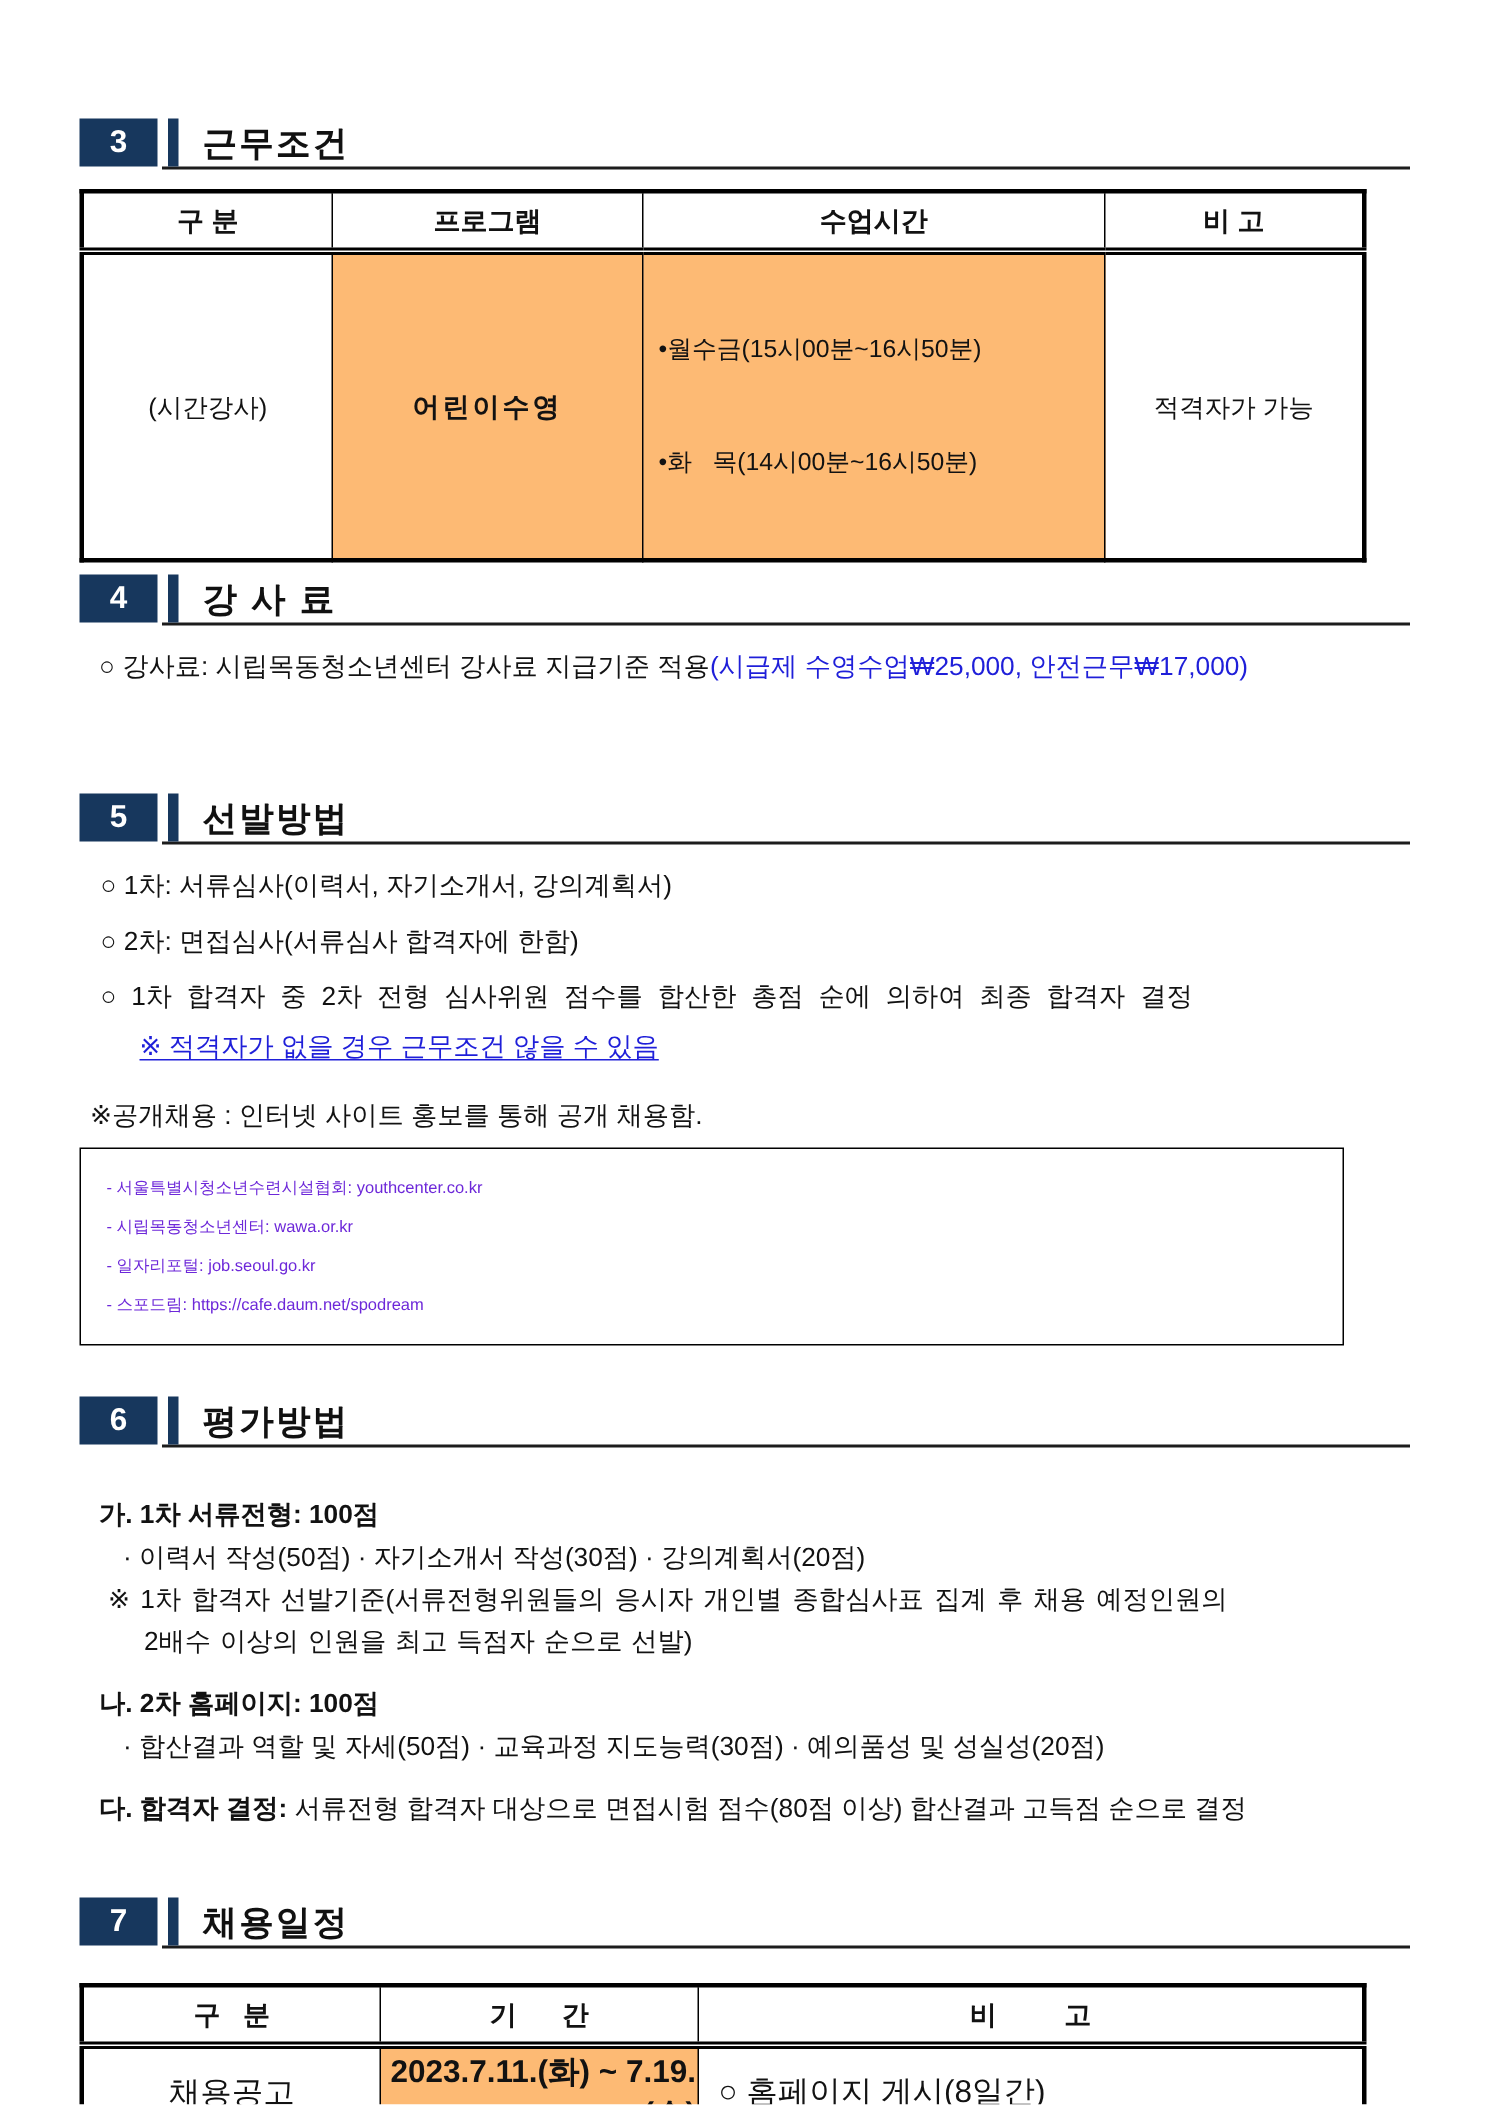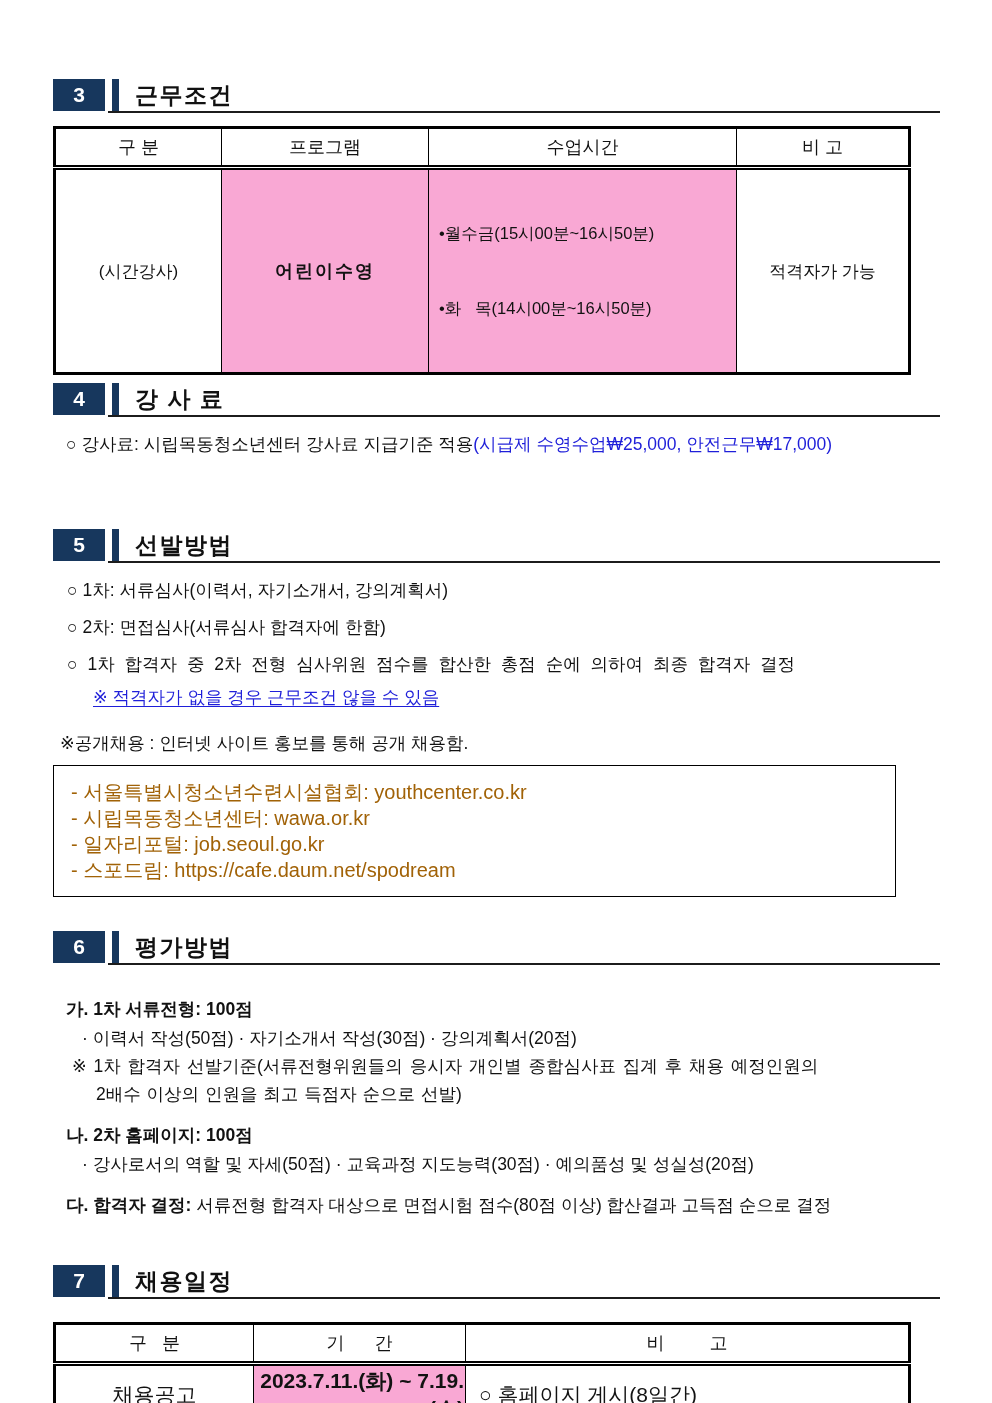--- a/index.html
+++ b/index.html
@@ -18,22 +18,22 @@
     width:52px; height:32px; background:#17375D; color:#ffffff;
     font-weight:bold; font-size:21px; display:flex; align-items:center; justify-content:center;
   }
   .sec-bar { width:7px; height:32px; background:#17375D; margin-left:7px; }
   .sec-title { margin-left:16px; font-size:23px; font-weight:bold; letter-spacing:1.5px; color:#111; }
   .sec-underline { height:2px; background:#1c1c1c; margin-left:55px; margin-top:-1px; }
 
   
   table.t { border-collapse:collapse; border:3px solid #000; table-layout:fixed; }
   table.t th, table.t td { border:1px solid #000; text-align:center; vertical-align:middle; }
-  table.t thead th { border-bottom:5px double #000; font-weight:normal; font-size:18px; white-space:pre; height:40px; background:#fff; }
-  .beige { background:#f9a8d4; }
+  table.t thead th { border-bottom:5px double #000; font-weight:bold; font-size:18px; white-space:pre; height:40px; background:#fff; }
+  .beige { background:#fdba74; }
 
   .t1 { width:855px; margin-top:13px; }
   .t1 td { font-size:17px; height:66px; }
   .t1 td.program { font-weight:bold; font-size:18px; letter-spacing:2px; }
   .t1 td.times { text-align:left; padding-left:10px; font-size:16.5px; line-height:25px; white-space:pre; }
 
   .t2 { width:855px; margin-top:23px; }
   .t2 thead th { height:35px; }
   .t2 td { font-size:21px; }
   .t2 td.note { text-align:left; padding-left:13px; line-height:24px; }
@@ -47,21 +47,21 @@
   
   .line { font-size:17.5px; line-height:25px; }
   .fee-line { margin-top:15px; padding-left:13px; }
   .sel-item { padding-left:14px; margin-top:12px; }
   .sel-justify { word-spacing:5px; }
   .sel-warning { padding-left:40px; margin-top:8px; }
   .open-note { padding-left:7px; margin-top:21px; }
 
   .links-box {
     border:1.5px solid #000; margin-top:9px; width:843px;
-    padding:13px 10px 13px 17px; font-size:20px; line-height:26px; color:#a16207;
+    padding:13px 10px 13px 17px; font-size:11px; line-height:26px; color:#6d28d9;
   }
 
   .eval-title { font-weight:bold; padding-left:13px; }
   .eval-sub { padding-left:29px; margin-top:4px; }
   .eval-note { padding-left:19px; margin-top:3px; word-spacing:2px; }
   .eval-note2 { padding-left:43px; word-spacing:1px; }
 
   .mt-sec4 { margin-top:7px; }
   .mt-sec5 { margin-top:71px; }
   .mt-first-item { margin-top:15px; }
@@ -159,21 +159,21 @@
       </div>
       <div class="sec-underline"></div>
     </div>
 
     <div class="line eval-title mt-ga">가. 1차 서류전형: 100점</div>
     <div class="line eval-sub">· 이력서 작성(50점) · 자기소개서 작성(30점) · 강의계획서(20점)</div>
     <div class="line eval-note">※ 1차 합격자 선발기준(서류전형위원들의 응시자 개인별 종합심사표 집계 후 채용 예정인원의</div>
     <div class="line eval-note eval-note2">2배수 이상의 인원을 최고 득점자 순으로 선발)</div>
 
     <div class="line eval-title mt-na">나. 2차 홈페이지: 100점</div>
-    <div class="line eval-sub">· 강사로서의 역할 및 자세(50점) · 교육과정 지도능력(30점) · 예의품성 및 성실성(20점)</div>
+    <div class="line eval-sub">· 합산결과 역할 및 자세(50점) · 교육과정 지도능력(30점) · 예의품성 및 성실성(20점)</div>
 
     <div class="line mt-da" style="padding-left:13px">
       <span style="font-weight:bold">다. 합격자 결정:</span><span> 서류전형 합격자 대상으로 면접시험 점수(80점 이상) 합산결과 고득점 순으로 결정</span>
     </div>
 
     <div class="sec mt-sec7">
       <div class="sec-header">
         <div class="sec-num">7</div>
         <div class="sec-bar"></div>
         <div class="sec-title">채용일정</div>

